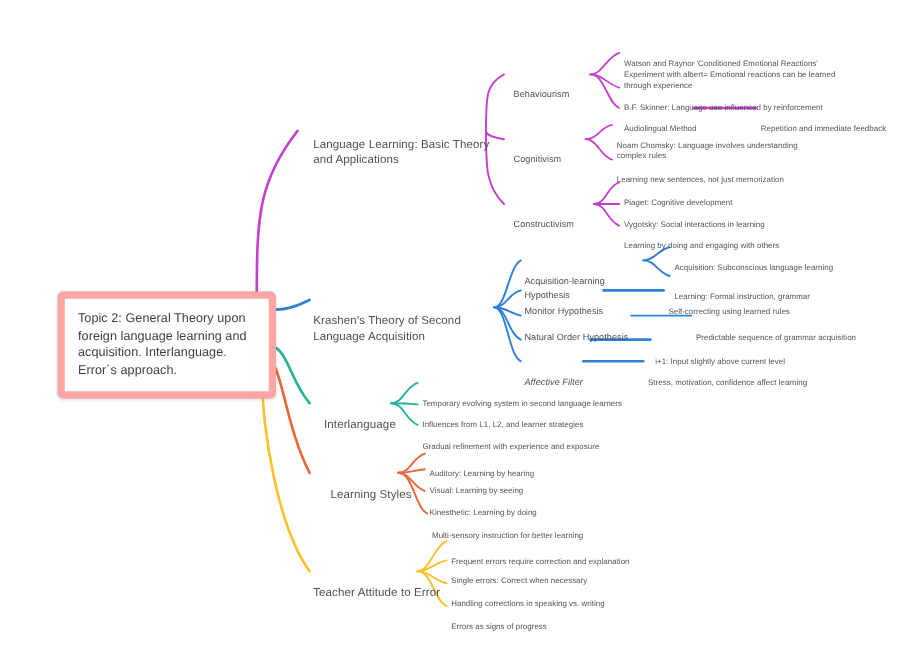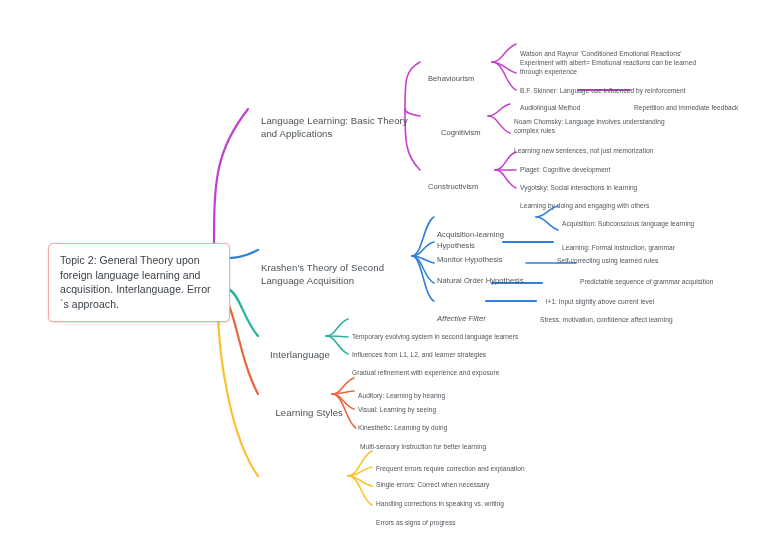--- a/index.html
+++ b/index.html
@@ -28,21 +28,21 @@
   }
 
   
   .root-node {
     position: absolute;
     left: 48px;
     top: 243px;
     width: 182px;
     box-sizing: border-box;
     background: #ffffff;
-    border: 1px solid #fca5a5;
+    border: 6px solid #fca5a5;
     border-radius: 5px;
     box-shadow: 0 1px 3px rgba(16,20,30,0.13), 0 0 1px rgba(16,20,30,0.10);
     padding: 9px 11px 10px 11px;
     z-index: 5;
   }
   .root-node .root-text {
     font-size: 10.5px;
     line-height: 14.6px;
     color: #3a4149;
     letter-spacing: 0.005em;
@@ -159,21 +159,21 @@
   <div class="node lvl3" style="left:520px; top:68px; width:200px;">
     <span class="lbl">B.F. Skinner: Language use influenced by reinforcement</span>
   </div>
   <div class="node lvl3" style="left:520px; top:85px; width:62px;">
     <span class="lbl">Audiolingual Method</span>
   </div>
   <div class="node lvl3" style="left:634px; top:85px; width:128px;">
     <span class="lbl">Repetition and immediate feedback</span>
   </div>
 
-  <div class="node lvl2" style="left:428px; top:110px; width:58px;margin-left:13px;">
+  <div class="node lvl2" style="left:428px; top:110px; width:58px;">
     <span class="lbl">Cognitivism</span>
   </div>
   <div class="node lvl3" style="left:514px; top:99px; width:160px;">
     <span class="lbl">Noam Chomsky: Language involves understanding complex rules</span>
   </div>
   <div class="node lvl3" style="left:514px; top:128px; width:190px;">
     <span class="lbl">Learning new sentences, not just memorization</span>
   </div>
 
   <div class="node lvl2" style="left:428px; top:164px; width:66px;">
@@ -250,20 +250,23 @@
   <div class="node lvl3" style="left:358px; top:387px; width:150px;">
     <span class="lbl">Visual: Learning by seeing</span>
   </div>
   <div class="node lvl3" style="left:358px; top:405px; width:150px;">
     <span class="lbl">Kinesthetic: Learning by doing</span>
   </div>
   <div class="node lvl3" style="left:360px; top:424px; width:180px;">
     <span class="lbl">Multi-sensory instruction for better learning</span>
   </div>
 
+  <div class="node lvl1" style="left:261px; top:470px; width:112px;">
+    <span class="lbl">Teacher Attitude to Error</span>
+  </div>
   <div class="node lvl3" style="left:376px; top:446px; width:200px;">
     <span class="lbl">Frequent errors require correction and explanation</span>
   </div>
   <div class="node lvl3" style="left:376px; top:462px; width:190px;">
     <span class="lbl">Single errors: Correct when necessary</span>
   </div>
   <div class="node lvl3" style="left:376px; top:481px; width:190px;">
     <span class="lbl">Handling corrections in speaking vs. writing</span>
   </div>
   <div class="node lvl3" style="left:376px; top:500px; width:160px;">

